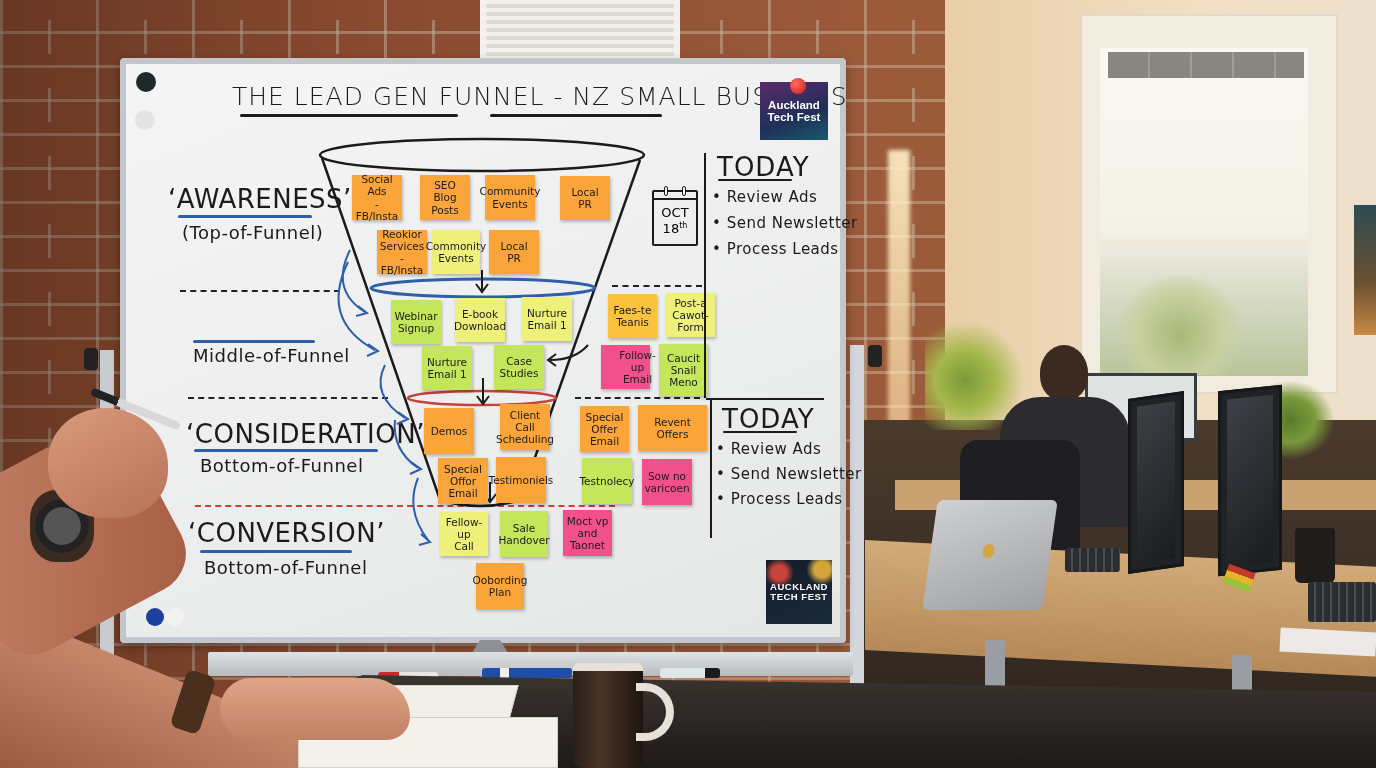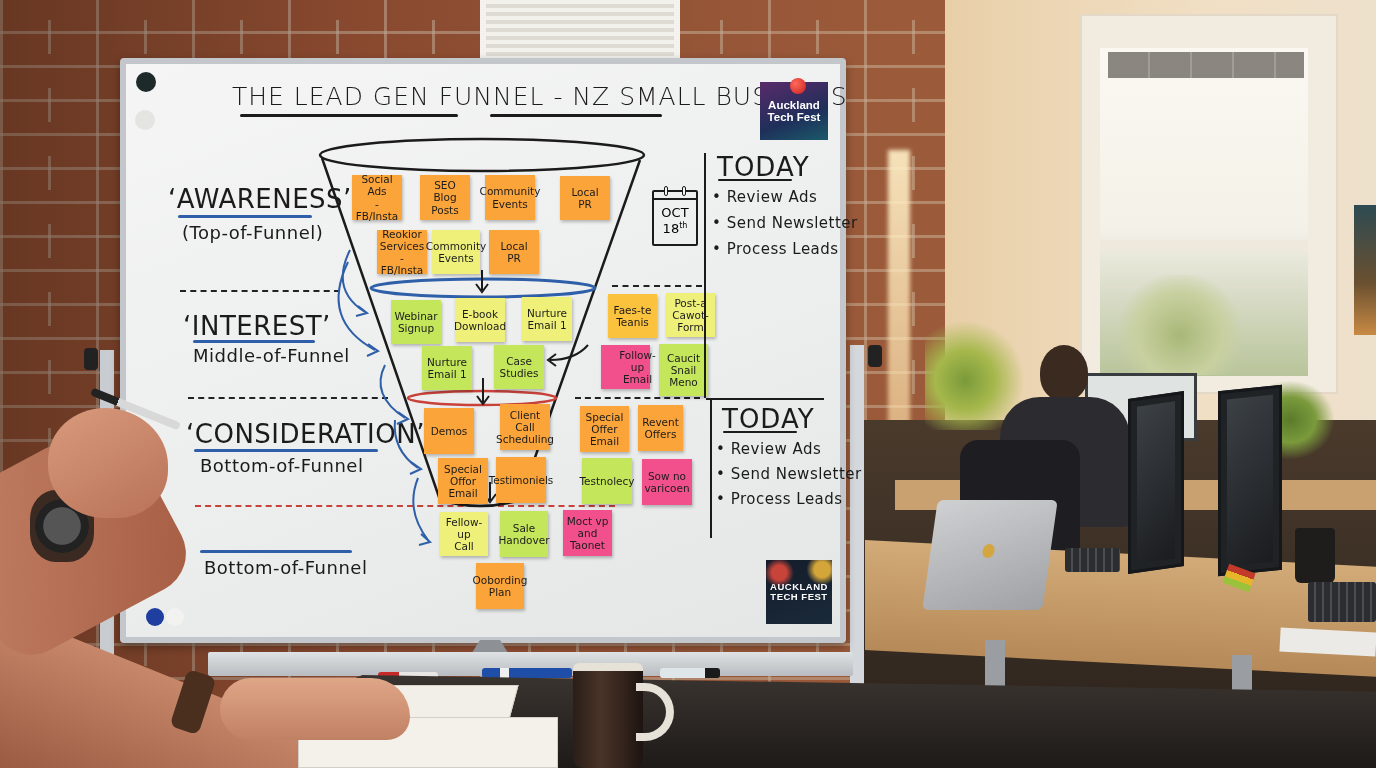--- a/index.html
+++ b/index.html
@@ -394,28 +394,28 @@
   <div class="badge-pin"></div>
   <div class="badge badge-bottom">
     <span>AUCKLAND</span>
     <span>TECH FEST</span>
   </div>
 
   <div class="hand-text stage-label" style="left:168px; top:184px;">‘AWARENESS’</div>
   <div class="blue-underline" style="left:178px; top:215px; width:134px;"></div>
   <div class="hand-text stage-sub" style="left:182px; top:222px;">(Top-of-Funnel)</div>
 
-  <div class="hand-text stage-label" style="left:183px; top:311px;">‘INTEREST’</div>
   <div class="blue-underline" style="left:193px; top:340px; width:122px;"></div>
   <div class="hand-text stage-sub" style="left:193px; top:345px;">Middle-of-Funnel</div>
 
   <div class="hand-text stage-label" style="left:186px; top:419px;">‘CONSIDERATION’</div>
   <div class="blue-underline" style="left:194px; top:449px; width:184px;"></div>
   <div class="hand-text stage-sub" style="left:200px; top:455px;">Bottom-of-Funnel</div>
 
+  <div class="hand-text stage-label" style="left:188px; top:518px;">‘CONVERSION’</div>
   <div class="blue-underline" style="left:200px; top:550px; width:152px;"></div>
   <div class="hand-text stage-sub" style="left:204px; top:557px;">Bottom-of-Funnel</div>
 
   <div class="dash-line" style="left:180px; top:290px; width:160px;"></div>
   <div class="dash-line" style="left:612px; top:285px; width:90px;"></div>
   <div class="dash-line" style="left:188px; top:397px; width:200px;"></div>
   <div class="dash-line" style="left:575px; top:397px; width:125px;"></div>
   <div class="dash-line red" style="left:195px; top:505px; width:420px;"></div>
 
   <svg class="funnel-svg" viewBox="0 0 1376 768">
@@ -492,21 +492,21 @@
 Cawot-
 Form</div>
   <div class="sticky pink" style="left:601px; top:345px; width:49px; height:44px;padding-left:27px;">Follow-up
 Email</div>
   <div class="sticky lime" style="left:659px; top:344px; width:49px; height:52px;">Caucit
 Snail
 Meno</div>
   <div class="sticky orange" style="left:580px; top:406px; width:49px; height:46px;">Special
 Offer
 Email</div>
-  <div class="sticky orange" style="left:638px; top:405px; width:45px; height:46px;">Revent
+  <div class="sticky orange" style="left:638px; top:405px; width:69px; height:46px;">Revent
 Offers</div>
   <div class="sticky lime" style="left:582px; top:458px; width:50px; height:46px;">Testnolecy</div>
   <div class="sticky pink" style="left:642px; top:459px; width:50px; height:46px;">Sow no
 varicoen</div>
   <div class="sticky pink" style="left:563px; top:510px; width:49px; height:46px;">Moct vp
 and
 Taonet</div>
 
   <div class="calendar">
     <span class="cal-ring" style="left:10px;"></span>

